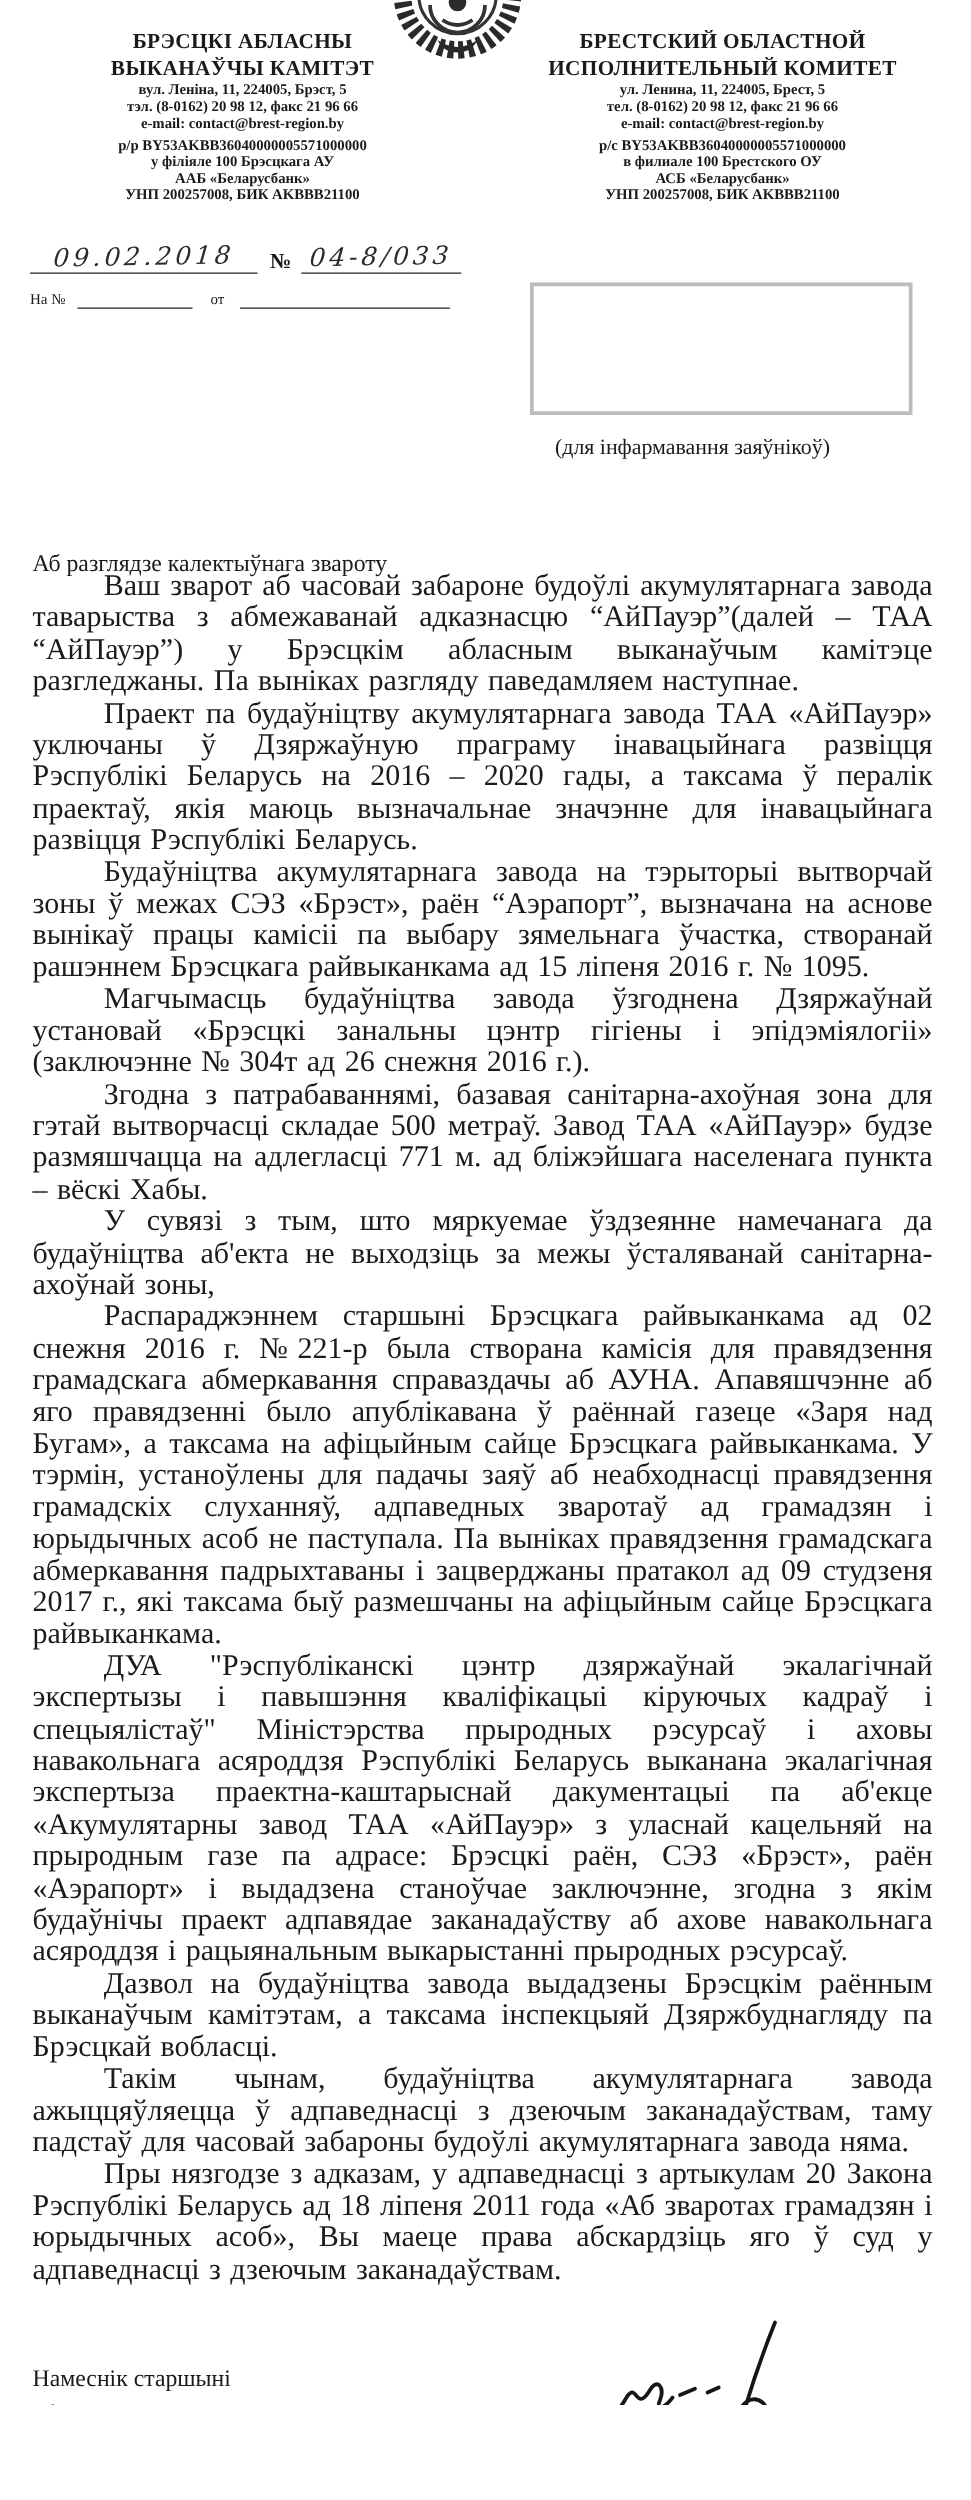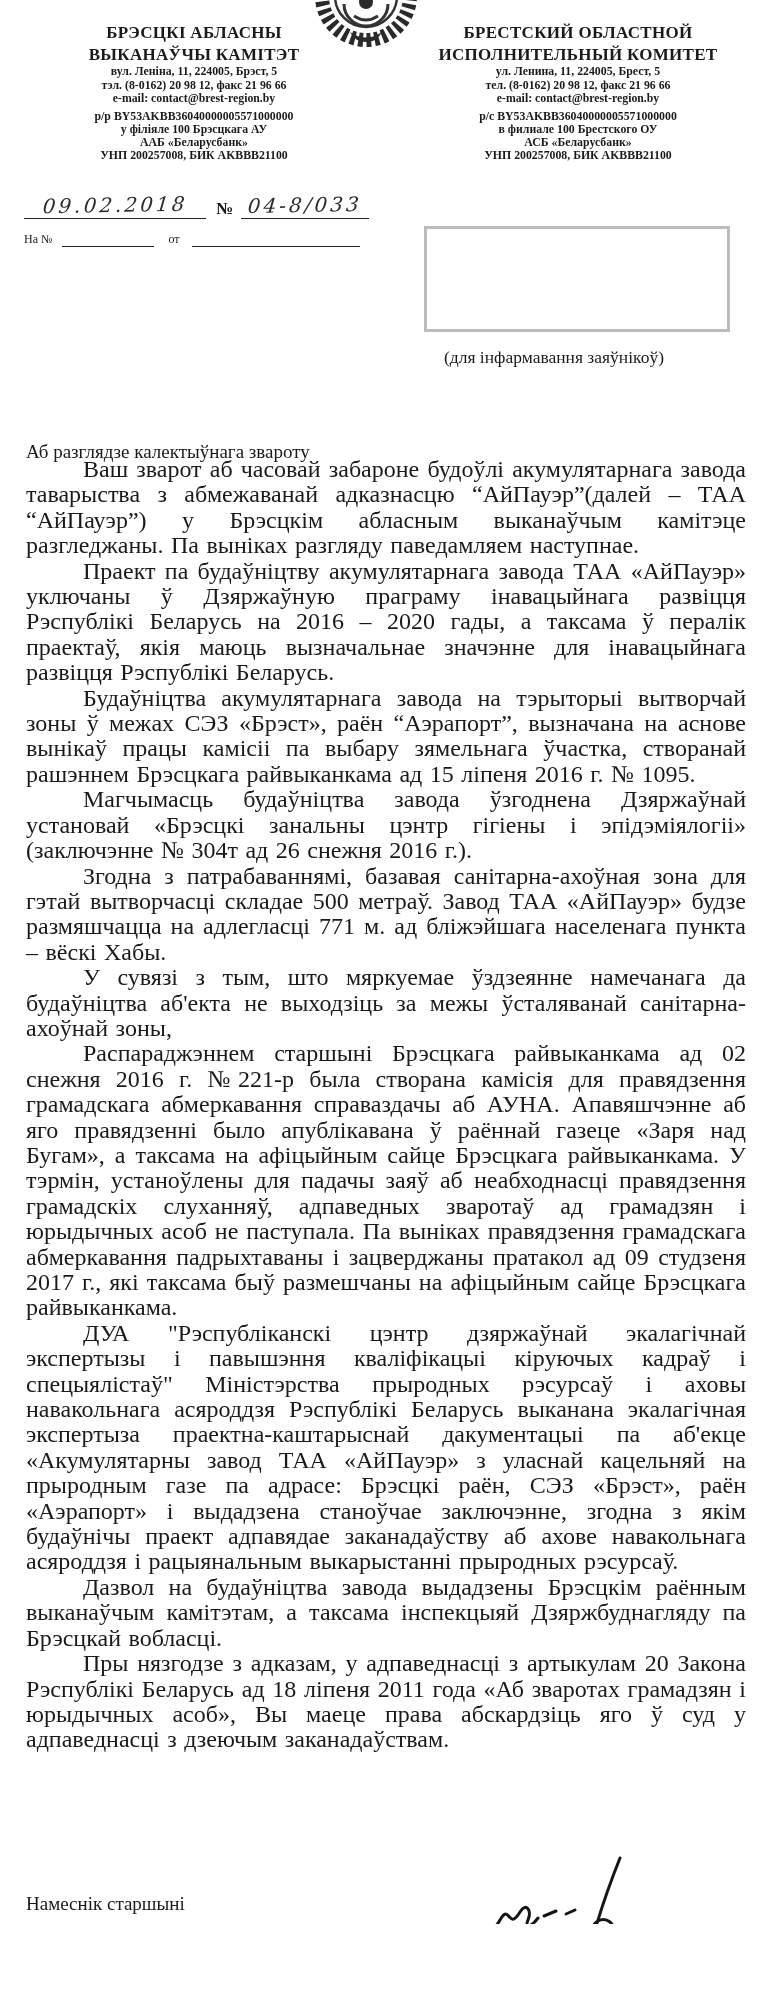--- a/index.html
+++ b/index.html
@@ -112,20 +112,21 @@
   <div class="body-text">
     <p class="para">Ваш зварот аб часовай забароне будоўлі акумулятарнага завода таварыства з абмежаванай адказнасцю “АйПауэр”(далей – ТАА “АйПауэр”) у Брэсцкім абласным выканаўчым камітэце разгледжаны. Па выніках разгляду паведамляем наступнае.</p>
     <p class="para">Праект па будаўніцтву акумулятарнага завода ТАА «АйПауэр» уключаны ў Дзяржаўную праграму інавацыйнага развіцця Рэспублікі Беларусь на 2016 – 2020 гады, а таксама ў пералік праектаў, якія маюць вызначальнае значэнне для інавацыйнага развіцця Рэспублікі Беларусь.</p>
     <p class="para">Будаўніцтва акумулятарнага завода на тэрыторыі вытворчай зоны ў межах СЭЗ «Брэст», раён “Аэрапорт”, вызначана на аснове вынікаў працы камісіі па выбару зямельнага ўчастка, створанай рашэннем Брэсцкага райвыканкама ад 15 ліпеня 2016 г. № 1095.</p>
     <p class="para">Магчымасць будаўніцтва завода ўзгоднена Дзяржаўнай установай «Брэсцкі занальны цэнтр гігіены і эпідэміялогіі» (заключэнне № 304т ад 26 снежня 2016 г.).</p>
     <p class="para">Згодна з патрабаваннямі, базавая санітарна-ахоўная зона для гэтай вытворчасці складае 500 метраў. Завод ТАА «АйПауэр» будзе размяшчацца на адлегласці 771 м. ад бліжэйшага населенага пункта – вёскі Хабы.</p>
     <p class="para">У сувязі з тым, што мяркуемае ўздзеянне намечанага да будаўніцтва аб'екта не выходзіць за межы ўсталяванай санітарна-ахоўнай зоны,</p>
     <p class="para">Распараджэннем старшыні Брэсцкага райвыканкама ад 02 снежня 2016 г. №221-р была створана камісія для правядзення грамадскага абмеркавання справаздачы аб АУНА. Апавяшчэнне аб яго правядзенні было апублікавана ў раённай газеце «Заря над Бугам», а таксама на афіцыйным сайце Брэсцкага райвыканкама. У тэрмін, устаноўлены для падачы заяў аб неабходнасці правядзення грамадскіх слуханняў, адпаведных зваротаў ад грамадзян і юрыдычных асоб не паступала. Па выніках правядзення грамадскага абмеркавання падрыхтаваны і зацверджаны пратакол ад 09 студзеня 2017 г., які таксама быў размешчаны на афіцыйным сайце Брэсцкага райвыканкама.</p>
     <p class="para">ДУА "Рэспубліканскі цэнтр дзяржаўнай экалагічнай экспертызы і павышэння кваліфікацыі кіруючых кадраў і спецыялістаў" Міністэрства прыродных рэсурсаў і аховы навакольнага асяроддзя Рэспублікі Беларусь выканана экалагічная экспертыза праектна-каштарыснай дакументацыі па аб'екце «Акумулятарны завод ТАА «АйПауэр» з уласнай кацельняй на прыродным газе па адрасе: Брэсцкі раён, СЭЗ «Брэст», раён «Аэрапорт» і выдадзена станоўчае заключэнне, згодна з якім будаўнічы праект адпавядае заканадаўству аб ахове навакольнага асяроддзя і рацыянальным выкарыстанні прыродных рэсурсаў.</p>
     <p class="para">Дазвол на будаўніцтва завода выдадзены Брэсцкім раённым выканаўчым камітэтам, а таксама інспекцыяй Дзяржбуднагляду па Брэсцкай вобласці.</p>
+    <p class="para">Такім чынам, будаўніцтва акумулятарнага завода ажыццяўляецца ў адпаведнасці з дзеючым заканадаўствам, таму падстаў для часовай забароны будоўлі акумулятарнага завода няма.</p>
     <p class="para">Пры нязгодзе з адказам, у адпаведнасці з артыкулам 20 Закона Рэспублікі Беларусь ад 18 ліпеня 2011 года «Аб зваротах грамадзян і юрыдычных асоб», Вы маеце права абскардзіць яго ў суд у адпаведнасці з дзеючым заканадаўствам.</p>
   </div>
 
   <div class="sig-title">
     <div>Намеснік старшыні</div>
     <div>аблвыканкама</div>
   </div>
 
   <div class="sig-mark">
     <svg width="230" height="125" viewBox="0 0 230 125">

